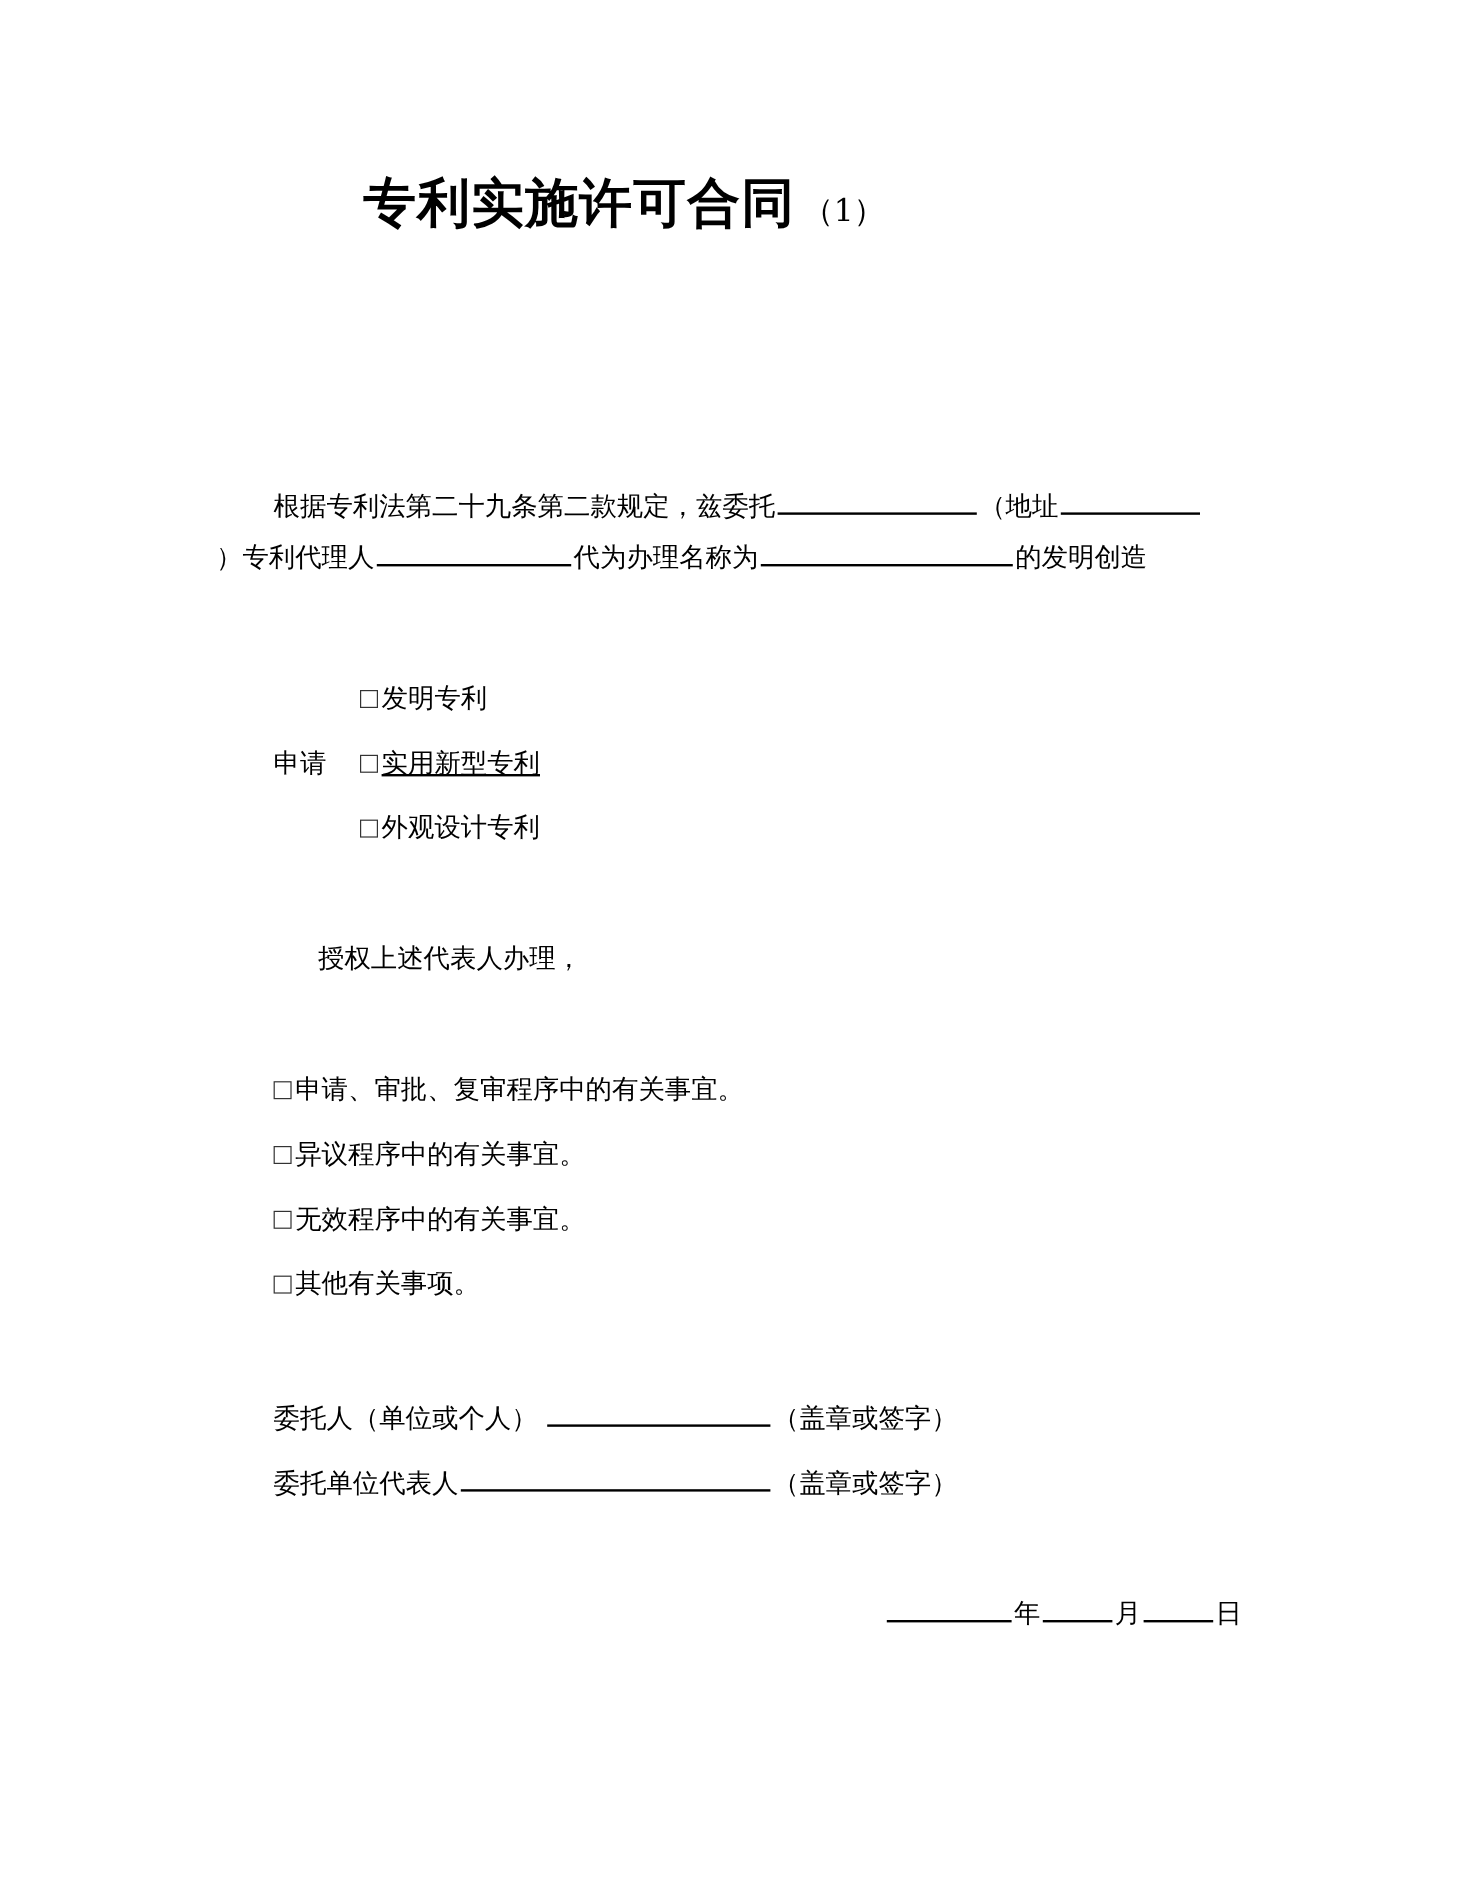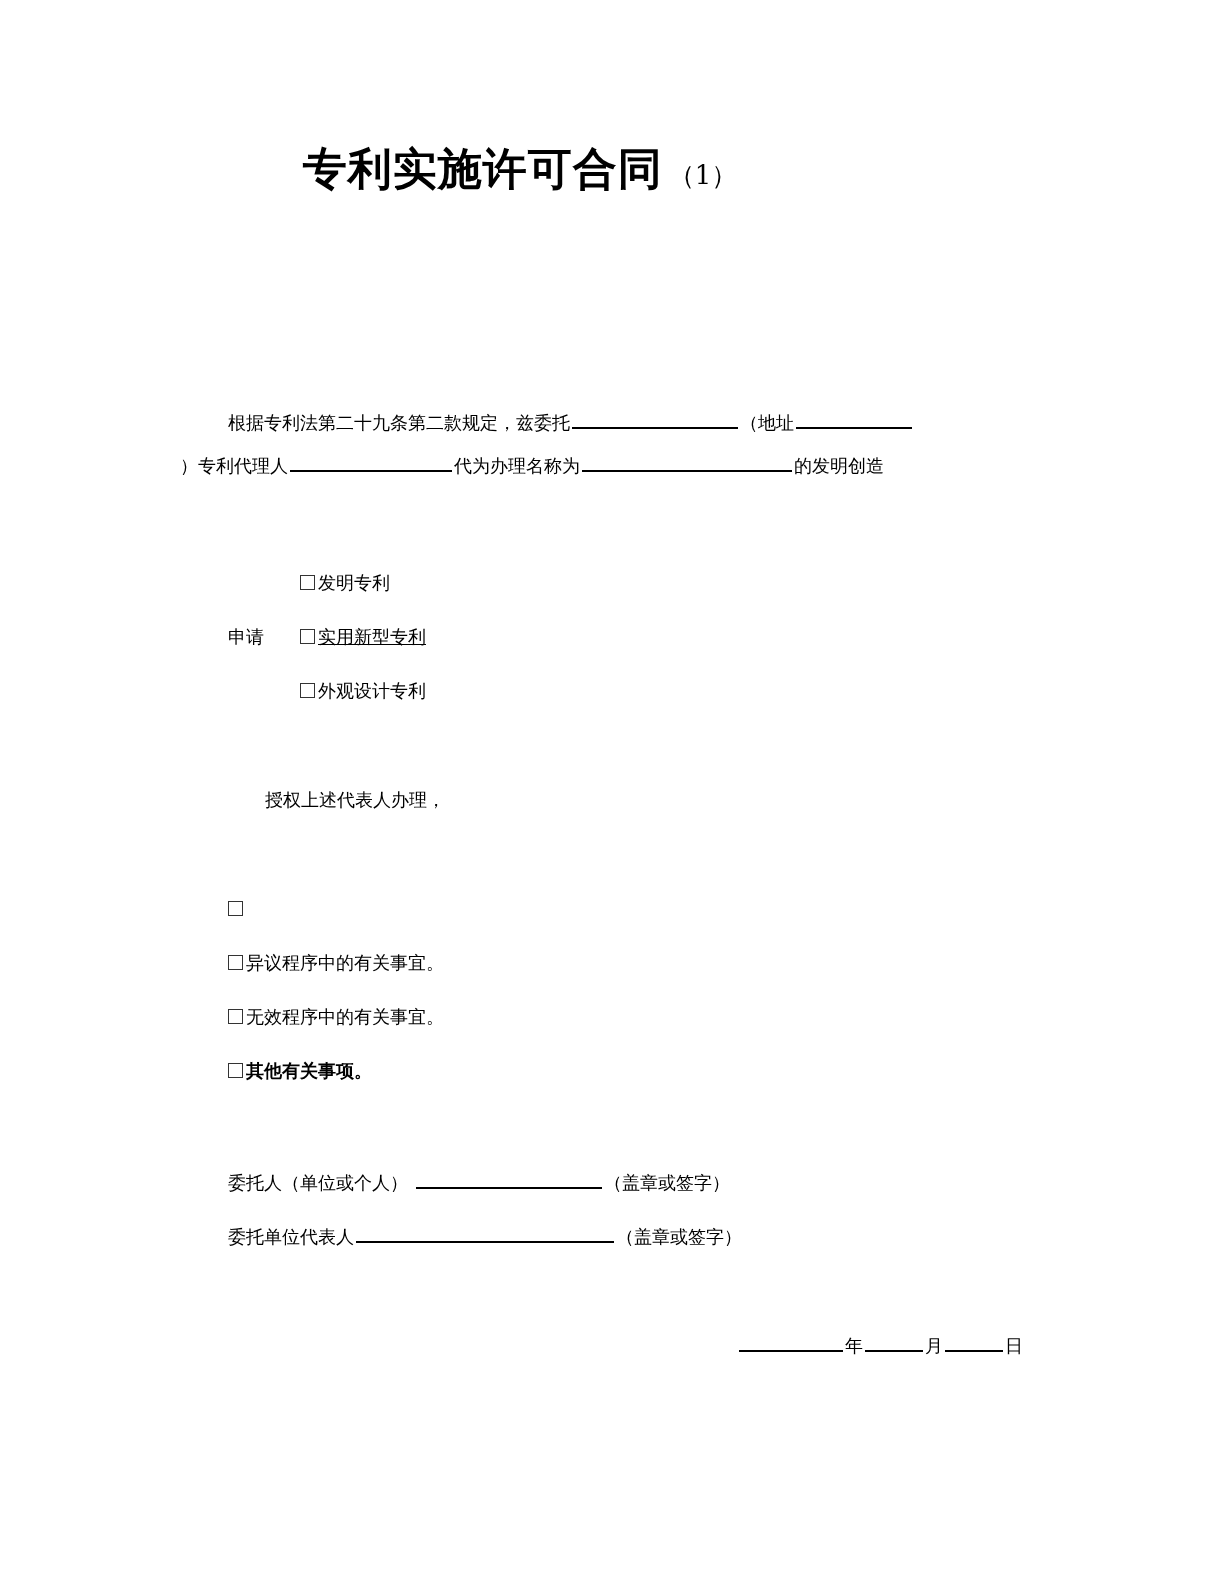--- a/index.html
+++ b/index.html
@@ -11,21 +11,21 @@
   .title {
     position: absolute; top: 140px; left: 0; width: 1040px;
     text-align: center; white-space: nowrap;
   }
   .title-main {
     font-family: "DejaVu Sans", "Liberation Sans", sans-serif;
     font-weight: bold; font-size: 44px; letter-spacing: 1px;
   }
   .title-num { font-size: 26px; margin-left: 6px; }
   .line {
-    position: absolute; font-size: 18px; white-space: nowrap; line-height: 30px;
+    position: absolute; font-size: 22px; white-space: nowrap; line-height: 30px;
   }
   .blank {
     display: inline-block; border-bottom: 2px solid #000; height: 22px;
     vertical-align: baseline; margin: 0 2px;
   }
   .box {
     display: inline-block; width: 15px; height: 15px; border: 1.5px solid #333;
     margin-right: 3px; vertical-align: -1px; box-sizing: border-box;
   }
 </style>
@@ -51,29 +51,29 @@
 <div class="line" style="top:622px; left:300px;text-decoration:underline;">
   <span class="box"></span><span>实用新型专利</span>
 </div>
 <div class="line" style="top:676px; left:300px;">
   <span class="box"></span><span>外观设计专利</span>
 </div>
 
 <div class="line" style="top:785px; left:228px;margin-left:37px;">授权上述代表人办理，</div>
 
 <div class="line" style="top:894px; left:228px;">
-  <span class="box"></span>
+  <span class="box"></span><span>申请、审批、复审程序中的有关事宜。</span>
 </div>
 <div class="line" style="top:948px; left:228px;">
   <span class="box"></span><span>异议程序中的有关事宜。</span>
 </div>
 <div class="line" style="top:1002px; left:228px;">
   <span class="box"></span><span>无效程序中的有关事宜。</span>
 </div>
-<div class="line" style="top:1056px; left:228px;font-weight:bold;">
+<div class="line" style="top:1056px; left:228px;">
   <span class="box"></span><span>其他有关事项。</span>
 </div>
 
 <div class="line" style="top:1165px; left:228px;">
   <span>委托人（单位或个人）</span><span class="blank" style="width:186px; margin-left:8px;"></span><span>（盖章或签字）</span>
 </div>
 <div class="line" style="top:1219px; left:228px;">
   <span>委托单位代表人</span><span class="blank" style="width:258px;"></span><span>（盖章或签字）</span>
 </div>
 

